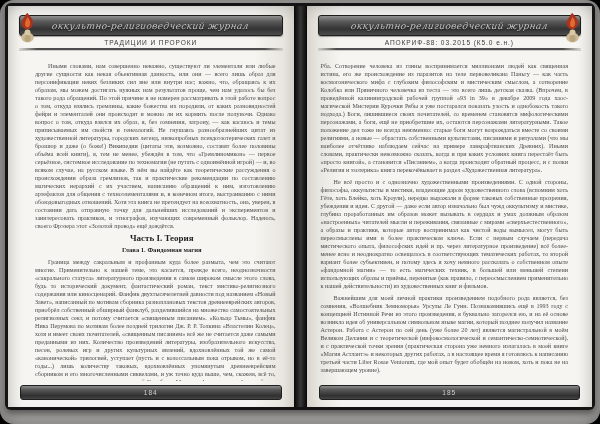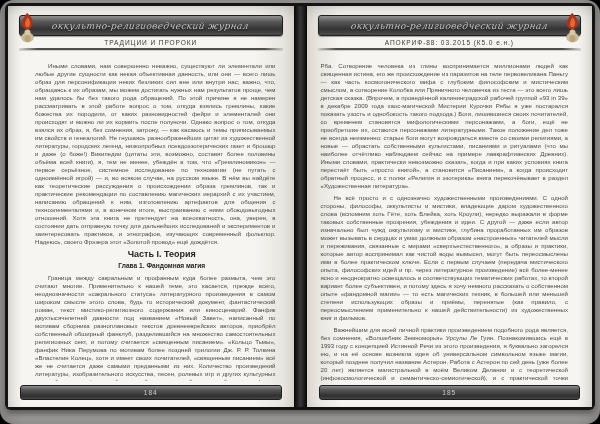--- a/index.html
+++ b/index.html
@@ -34,21 +34,21 @@
   .page.right .logo{right:-3px;}
   .rubric{text-align:center;font-size:6.6px;letter-spacing:.9px;color:#3c3c3c;margin-top:3px;}
   .hdr-rule{height:2px;margin-top:2px;
     background:linear-gradient(90deg,rgba(70,70,70,.15),#4d4d4d 7%,#4d4d4d 93%,rgba(70,70,70,.15));
     border-bottom:1px solid #cfcdc6;}
 
   .body-text{position:absolute;top:52px;bottom:26px;overflow:hidden;
     font-size:6.1px;line-height:8px;color:#4b4b4b;text-align:justify;}
   .page.left .body-text{left:23px;right:14px;}
   .page.right .body-text{left:10px;right:20px;}
-  .body-text p{margin:4px;text-indent:13px;}
+  .body-text p{margin:4px;text-indent:13px;font-family:Liberation Serif, serif;}
   .body-text p.cont{text-indent:0;}
   .part-h{text-align:center;font-weight:bold;font-size:9px;color:#1f1f1f;
     margin:9px 0 7px;text-indent:0;}
   .chap-h{text-align:center;font-weight:bold;font-size:6.6px;color:#1f1f1f;
     margin:0 0 5px;text-indent:0;}
 
   .ftr{position:absolute;left:12px;right:12px;bottom:7px;height:13px;border-radius:3px;
     border:1px solid #1f1f1f;
     background:linear-gradient(#8d8d8d,#565656 30%,#303030 75%,#454545);
     display:flex;align-items:center;justify-content:center;}

